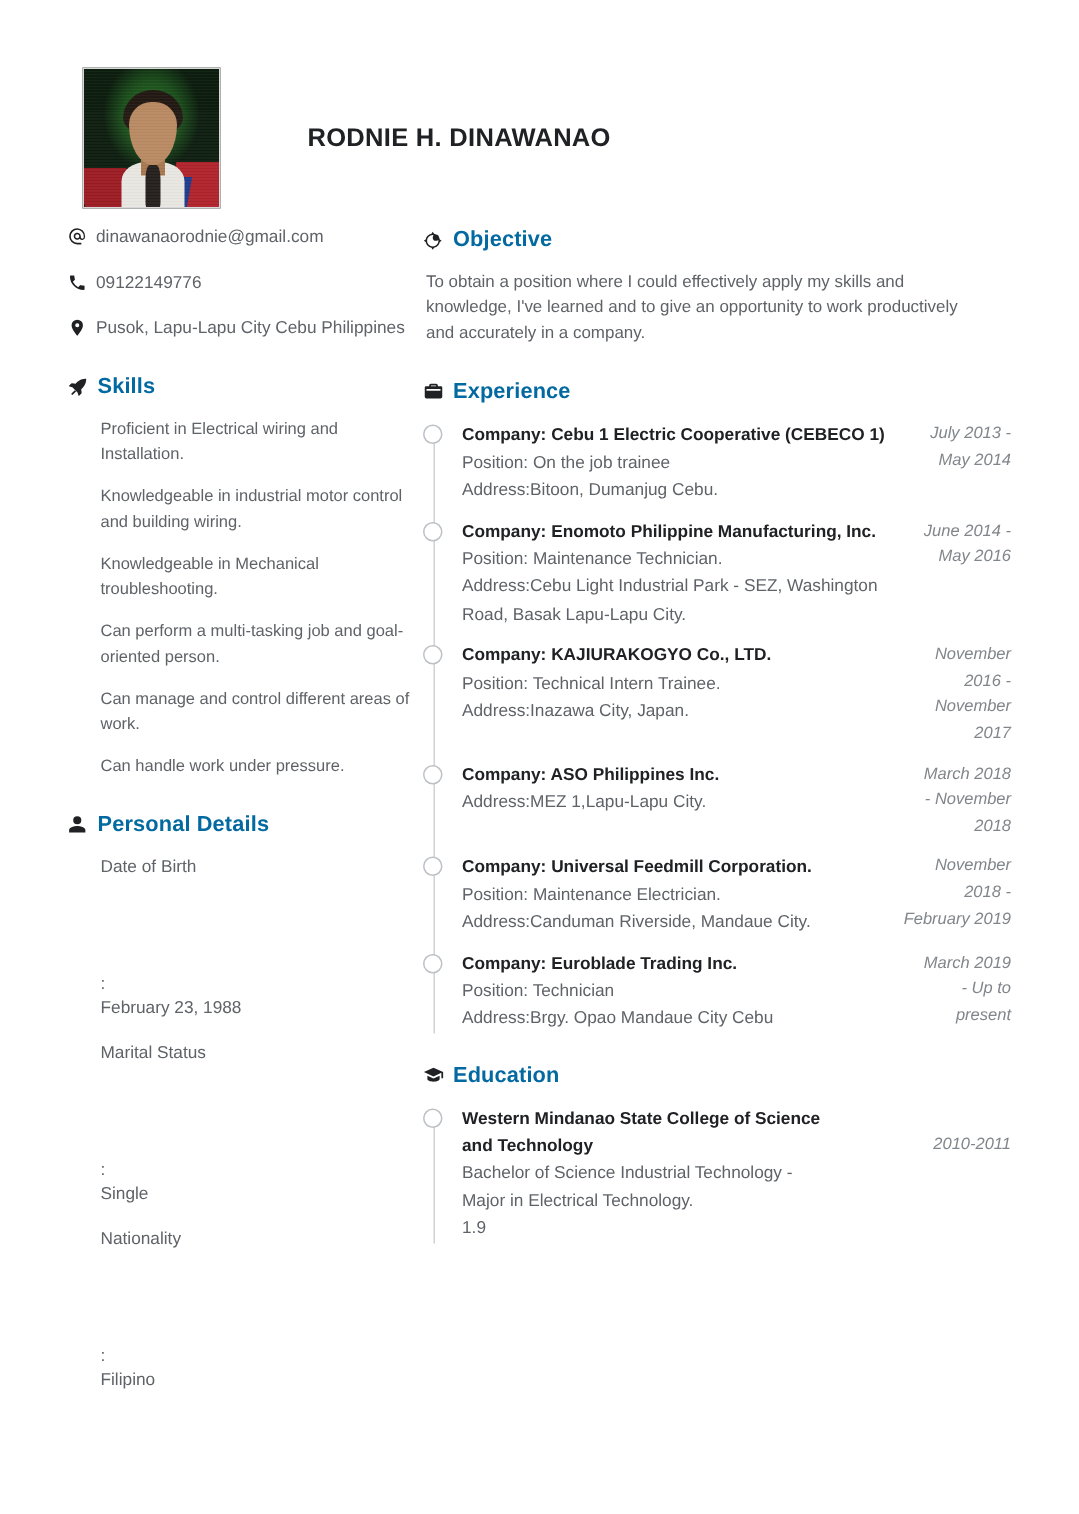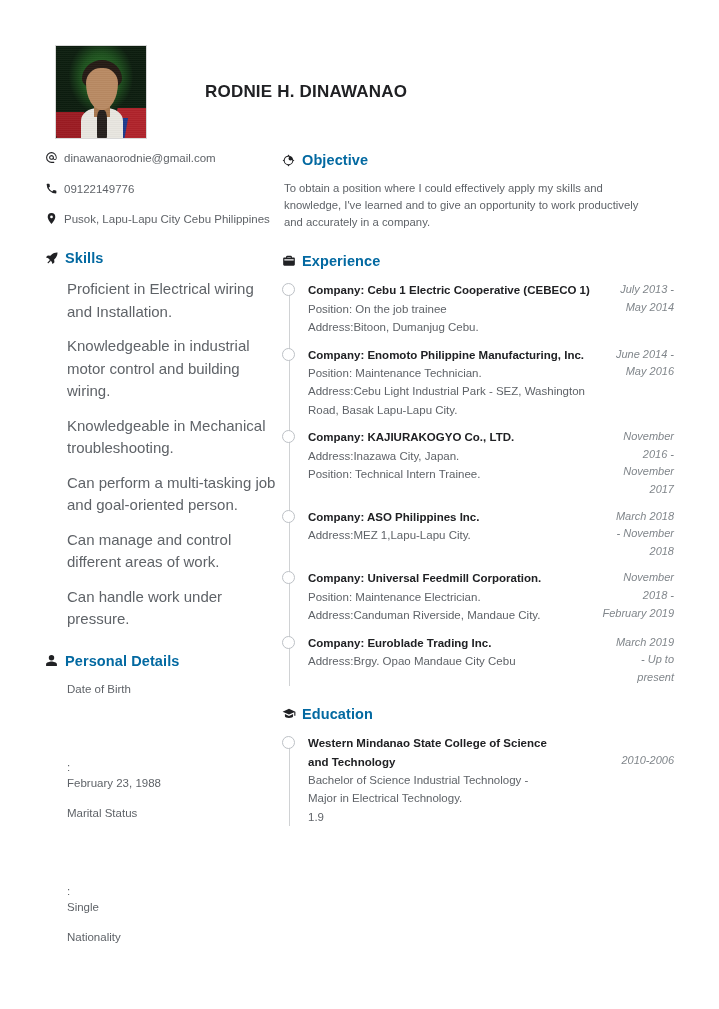--- a/index.html
+++ b/index.html
@@ -163,21 +163,21 @@
     color: #0369a1;
     letter-spacing: 0.1px;
   }
   .right-col .sec-head { margin-top: 0; }
   .right-col .sec-head.exp { margin-top: 22px; }
   .right-col .sec-head.edu { margin-top: 20px; }
 
   
   .skills { padding-left: 22px; }
   .skill {
-    font-size: 15px;
+    font-size: 11px;
     color: #5f6368;
     line-height: 1.5;
     margin-bottom: 12px;
   }
 
   
   .pd { padding-left: 22px; }
   .pd-row {
     display: flex;
     font-size: 11.5px;
@@ -423,22 +423,22 @@
             <div class="tl-line">Address:Cebu Light Industrial Park - SEZ, Washington Road, Basak Lapu-Lapu City.</div>
           </div>
           <div class="tl-date w-narrow">June 2014 - May 2016</div>
         </div>
       </div>
 
       <div class="tl-item">
         <div class="tl-body">
           <div class="tl-main">
             <div class="tl-company">Company: KAJIURAKOGYO Co., LTD.</div>
+            <div class="tl-line">Position: Technical Intern Trainee.</div>
             <div class="tl-line">Address:Inazawa City, Japan.</div>
-            <div class="tl-line">Position: Technical Intern Trainee.</div>
           </div>
           <div class="tl-date w-wide">November 2016 - November 2017</div>
         </div>
       </div>
 
       <div class="tl-item">
         <div class="tl-body">
           <div class="tl-main">
             <div class="tl-company">Company: ASO Philippines Inc.</div>
             <div class="tl-line">Address:MEZ 1,Lapu-Lapu City.</div>
@@ -455,20 +455,21 @@
             <div class="tl-line">Address:Canduman Riverside, Mandaue City.</div>
           </div>
           <div class="tl-date w-wide">November 2018 - February 2019</div>
         </div>
       </div>
 
       <div class="tl-item">
         <div class="tl-body">
           <div class="tl-main">
             <div class="tl-company">Company: Euroblade Trading Inc.</div>
+            <div class="tl-line">Position: Technician</div>
             <div class="tl-line">Address:Brgy. Opao Mandaue City Cebu</div>
           </div>
           <div class="tl-date w-mid">March 2019 - Up to present</div>
         </div>
       </div>
 
     </div>
 
     <div class="sec-head edu">
       <span class="ico">
@@ -480,19 +481,19 @@
     </div>
 
     <div class="timeline">
       <div class="tl-item">
         <div class="edu-body">
           <div class="edu-main">
             <div class="edu-school">Western Mindanao State College of Science and Technology</div>
             <div class="edu-degree">Bachelor of Science Industrial Technology - Major in Electrical Technology.</div>
             <div class="tl-line">1.9</div>
           </div>
-          <div class="edu-date">2010-2006</div>
+          <div class="edu-date">2010-2011</div>
         </div>
       </div>
     </div>
 
   </div>
 </div>
 
 </body></html>

